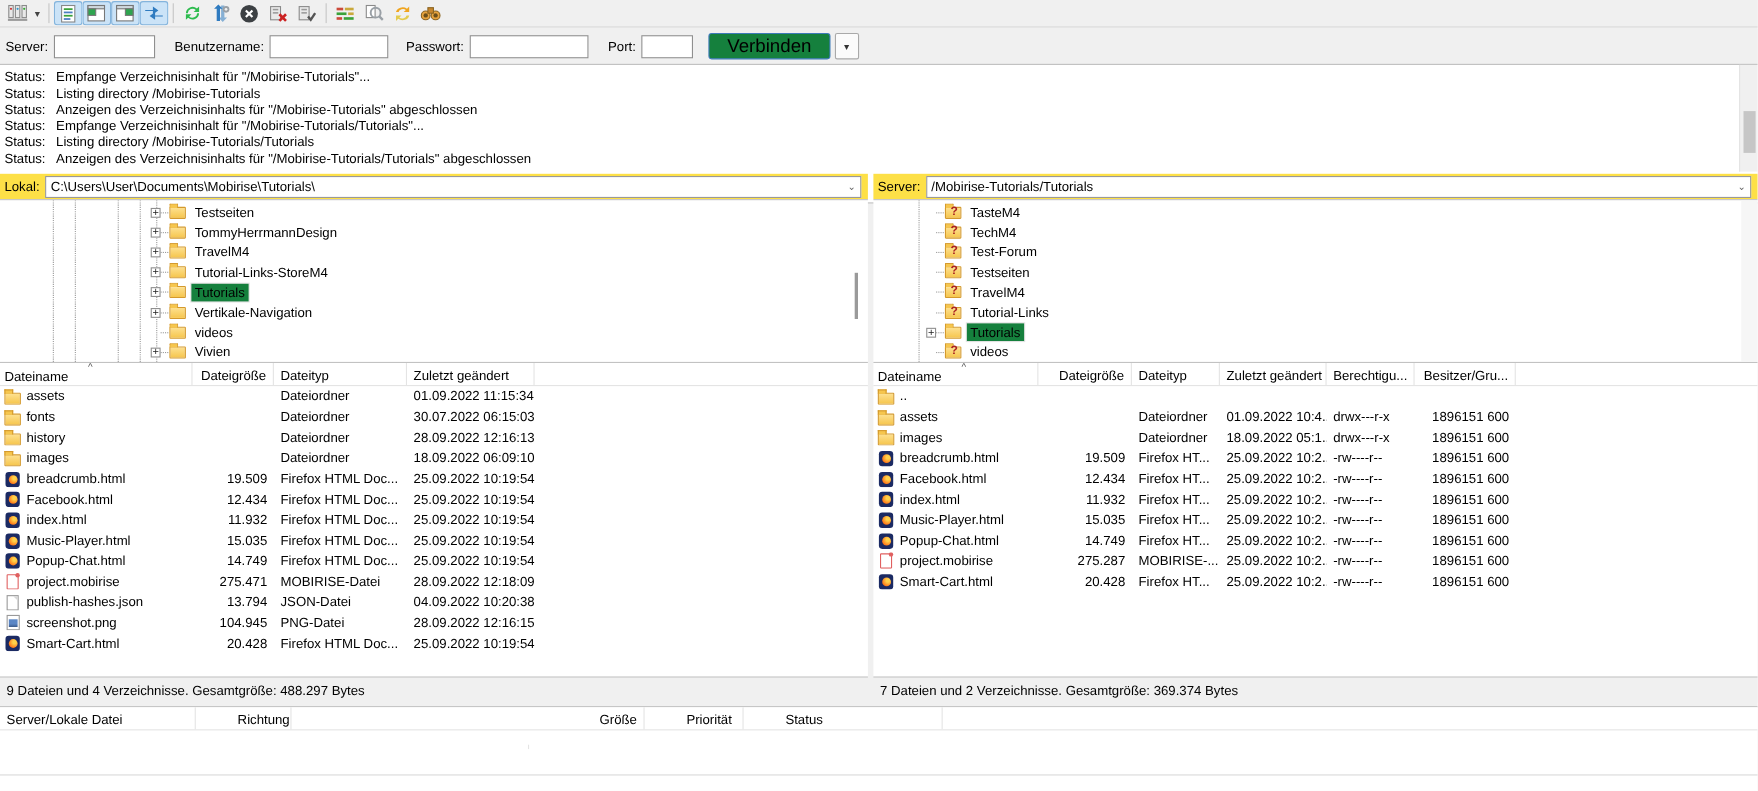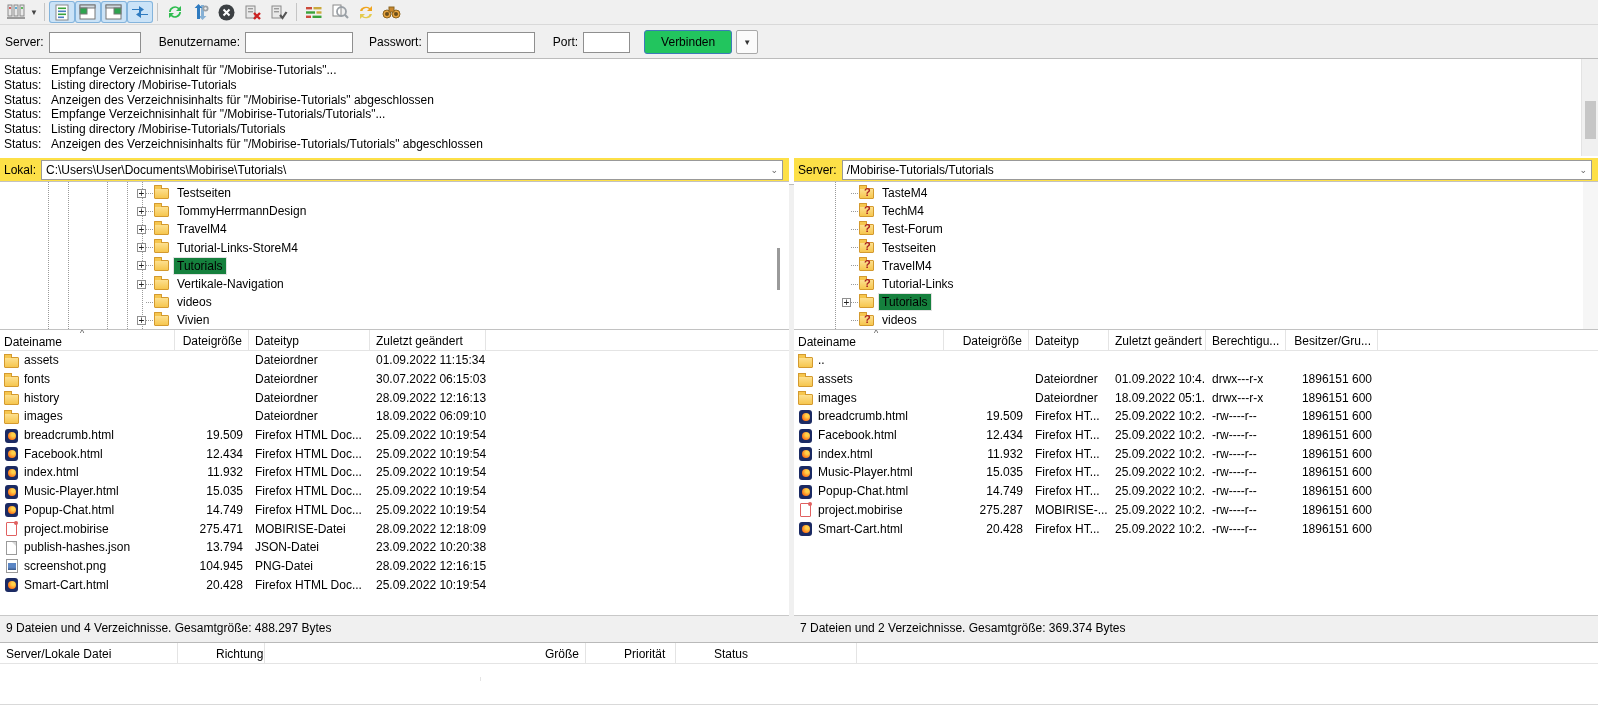--- a/index.html
+++ b/index.html
@@ -24,22 +24,22 @@
   
   #quickbar { position:absolute; left:0; top:26px; width:1598px; height:32px;
     display:flex; align-items:center; background:#f0f0f0; padding-left:5px; }
   #quickbar label { margin-right:5px; }
   .qc-input { height:21px; border:1px solid #8f8f8f; background:#fff; padding:0 4px;
     font-family:"Liberation Sans", sans-serif; font-size:12px; }
   #qc-server { width:92px; margin-right:18px; }
   #qc-user   { width:108px; margin-right:16px; }
   #qc-pass   { width:108px; margin-right:18px; }
   #qc-port   { width:47px;  margin-right:14px; }
-  #connect-btn { height:24px; padding:0 16px; background:#22c55e; border:1px solid #3d7ab8;
-    border-radius:3px; font-family:"Liberation Sans", sans-serif; font-size:12px; margin-right:4px; }
+  #connect-btn { height:24px; padding:0 16px; background:#15803d; border:1px solid #3d7ab8;
+    border-radius:3px; font-family:"Liberation Sans", sans-serif; font-size:17px; margin-right:4px; }
   #connect-dd { width:22px; height:24px; background:#fbfbfb; border:1px solid #a9a9a9;
     border-radius:2px; font-size:8px; color:#333; padding:0; }
 
   
   #log { position:absolute; left:0; top:58px; width:1598px; height:127px; background:#fff;
     border-top:1px solid #bcbcbc; border-bottom:1px solid #bcbcbc; padding-top:4px; overflow:hidden; }
   .log-row { display:flex; height:14.8px; line-height:14.8px; white-space:nowrap; }
   .log-type { width:51px; padding-left:4px; flex:0 0 51px; }
   #log-scroll { position:absolute; right:0; top:59px; width:17px; height:97px; background:#f0f0f0;
     border-left:1px solid #e3e3e3; }
@@ -519,21 +519,21 @@
           <span class="cell l-mod">28.09.2022 12:18:09</span>
         </div>
 
         <div class="frow">
           <span class="cell c-name l-name">
             <span class="fi plain"></span>
             <span>publish-hashes.json</span>
           </span>
           <span class="cell num l-size">13.794</span>
           <span class="cell l-type">JSON-Datei</span>
-          <span class="cell l-mod">23.09.2022 10:20:38</span>
+          <span class="cell l-mod">04.09.2022 10:20:38</span>
         </div>
 
         <div class="frow">
           <span class="cell c-name l-name">
             <span class="fi image"></span>
             <span>screenshot.png</span>
           </span>
           <span class="cell num l-size">104.945</span>
           <span class="cell l-type">PNG-Datei</span>
           <span class="cell l-mod">28.09.2022 12:16:15</span>

